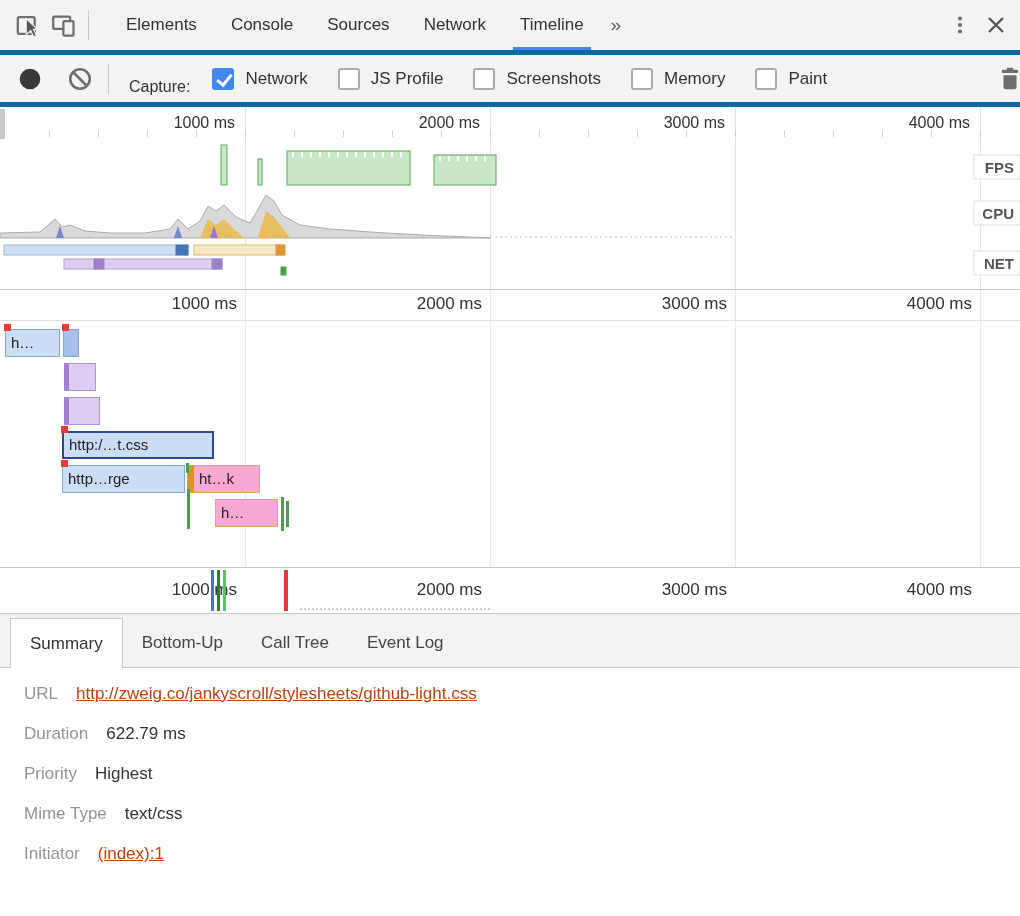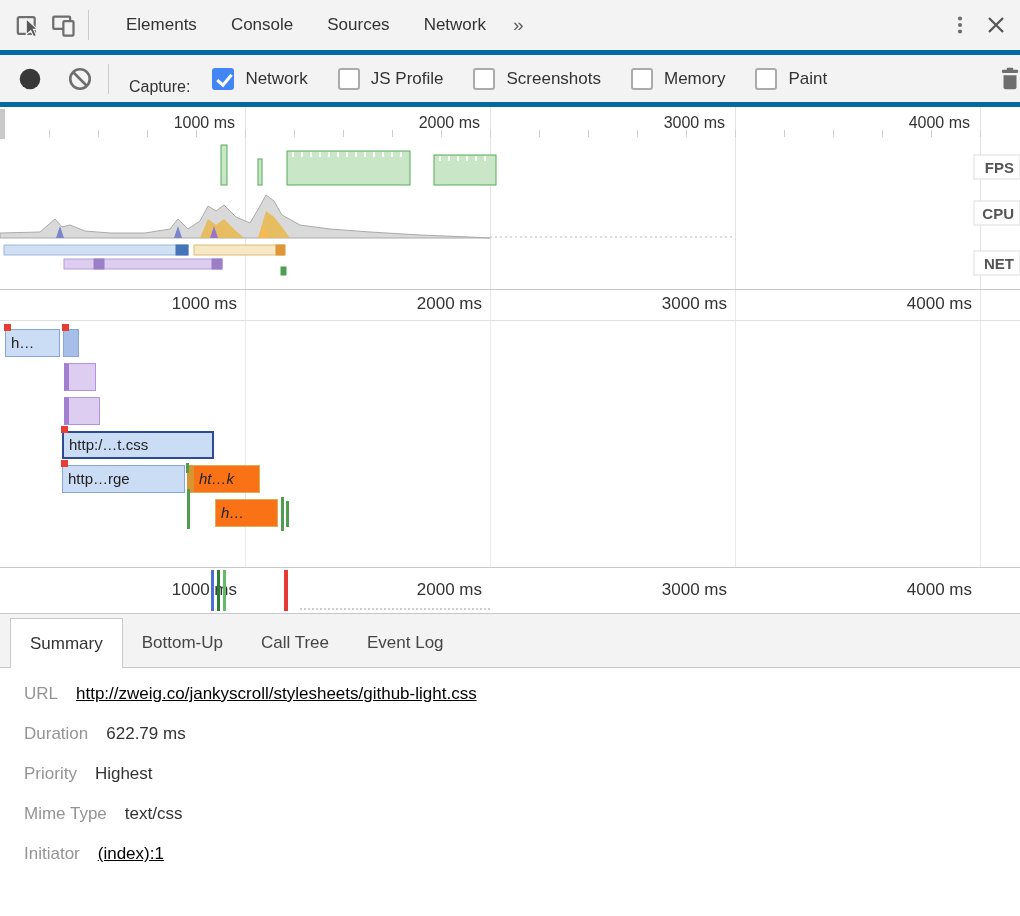--- a/index.html
+++ b/index.html
@@ -28,37 +28,37 @@
   #flame{height:278px;position:relative;border-bottom:1px solid #c9c9c9;background:#fff;}
   #flame-grid,#mini-markers,#mini-labels{position:absolute;left:0;top:0;right:0;bottom:0;}
   #flame-ruler{position:absolute;left:0;top:0;right:0;height:31px;border-bottom:1px solid #e0e0e0;}
   .r-label{position:absolute;top:4px;width:160px;text-align:right;font-size:17px;color:#333;}
   .vline{position:absolute;top:0;bottom:0;width:1px;background:#e9e9e9;}
   #flame-bars{position:absolute;left:0;top:31px;right:0;bottom:0;}
   .fbar{position:absolute;height:28px;font-size:15px;line-height:25px;color:#222;white-space:nowrap;overflow:hidden;padding-left:5px;border:1px solid #999;}
   .fbar.blue{background:#cbdcf5;border-color:#87a6d7;}
   .fbar.blue.dark{background:#a5bfe9;}
   .fbar.purple{background:#ddcdf1;border-color:#b392dd;border-left:5px solid #a27fd0;}
-  .fbar.yellow{background:#f97316;border-color:#dcae57;font-style:italic;}
+  .fbar.yellow{background:#f9a8d4;border-color:#dcae57;}
   .fbar.cap{border-left:7px solid #d79430;}
   .fbar.selected{border:2px solid #2e4a90;line-height:23px;z-index:3;}
   .red-dot{position:absolute;width:7px;height:7px;background:#e83d33;z-index:4;}
   .gtick{position:absolute;width:3px;background:#4f9e50;z-index:2;}
   #mini{height:46px;position:relative;border-bottom:1px solid #c9c9c9;background:#fff;}
   #mini .r-label{top:0;line-height:44px;}
   .marker{position:absolute;top:2px;bottom:2px;z-index:2;}
   .dotline{position:absolute;left:300px;width:190px;bottom:3px;border-top:2px dotted #ccc;}
   #details-tabs{height:54px;background:#f3f3f3;border-bottom:1px solid #c9c9c9;display:flex;align-items:flex-end;padding-left:10px;}
   .dtab{height:49px;display:flex;align-items:center;padding:0 19px;font-size:17px;color:#454545;cursor:default;}
   .dtab.active{background:#fff;border:1px solid #c9c9c9;border-bottom:none;height:50px;margin-bottom:-1px;color:#333;margin-top:46px;}
   #summary{padding:6px 0 0 24px;background:#fff;}
   .sum-row{height:40px;display:flex;align-items:center;font-size:17px;}
   .sum-label{color:#949494;}
   .sum-value{color:#333;margin-left:18px;}
-  a.sum-value{color:#000000;text-decoration:underline;cursor:pointer;}
+  a.sum-value{color:#c2410c;text-decoration:underline;cursor:pointer;}
   .ic{stroke:#6e6e6e;fill:none;stroke-width:2;}
 </style>
 </head>
 <body>
 
 <div id="main-toolbar" class="toolbar">
   <div class="icon-btn">
     <svg width="27" height="27" viewBox="0 0 24 24">
       <rect class="ic" x="2.5" y="4.5" width="15" height="15" rx="1.5"></rect>
       <polygon fill="#575757" stroke="#f3f3f3" stroke-width="1" points="10,6 10,20 14,16.5 16.5,22 19,21 16.4,15.4 20,15.4"></polygon>
@@ -69,20 +69,21 @@
       <rect class="ic" x="2" y="4" width="15" height="11" rx="1"></rect>
       <rect x="11" y="8" width="9" height="13" rx="1" fill="#f3f3f3" stroke="#6e6e6e" stroke-width="2"></rect>
     </svg>
   </div>
   <div class="sep"></div>
   <div id="main-tabs">
       <div class="tab">Elements</div>
       <div class="tab">Console</div>
       <div class="tab">Sources</div>
       <div class="tab">Network</div>
+      <div class="tab active">Timeline</div>
     </div>
   <div class="tab overflow-tab">»</div>
   <div class="right-icons">
     <div class="icon-btn">
       <svg width="24" height="24" viewBox="0 0 24 24">
         <circle cx="12" cy="5.5" r="2.1" fill="#6e6e6e"></circle>
           <circle cx="12" cy="12" r="2.1" fill="#6e6e6e"></circle>
           <circle cx="12" cy="18.5" r="2.1" fill="#6e6e6e"></circle>
       </svg>
     </div>

